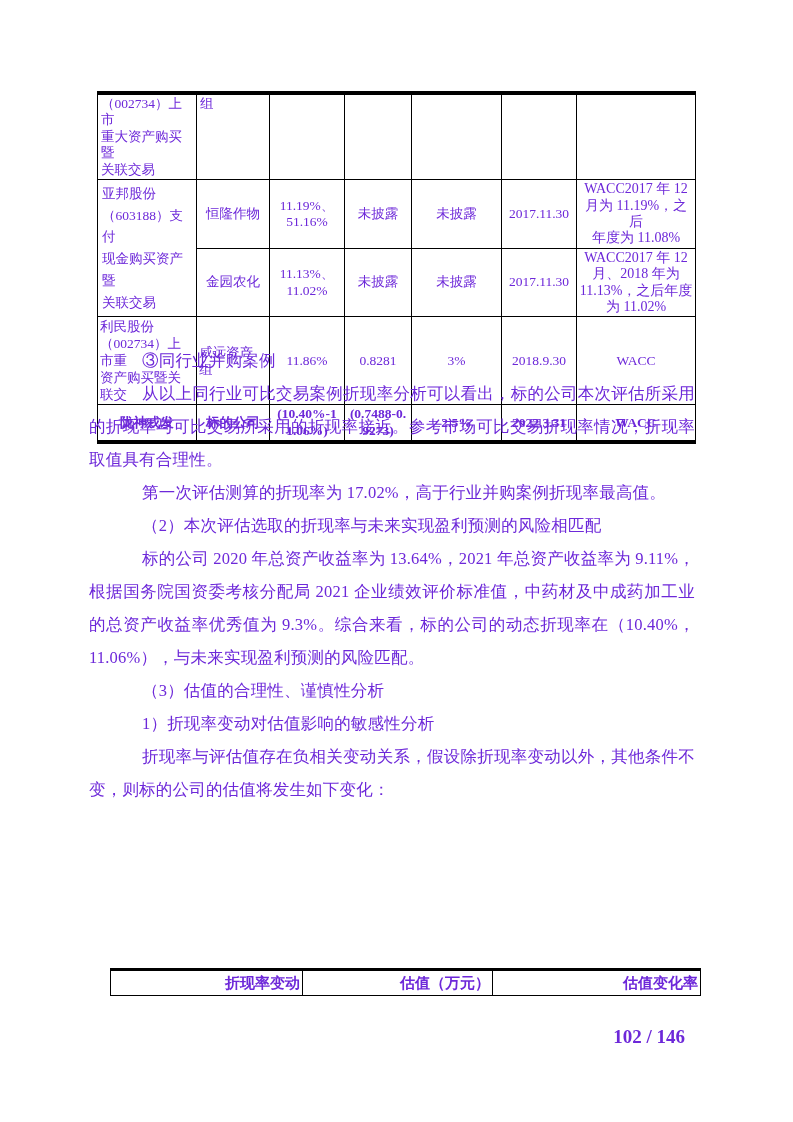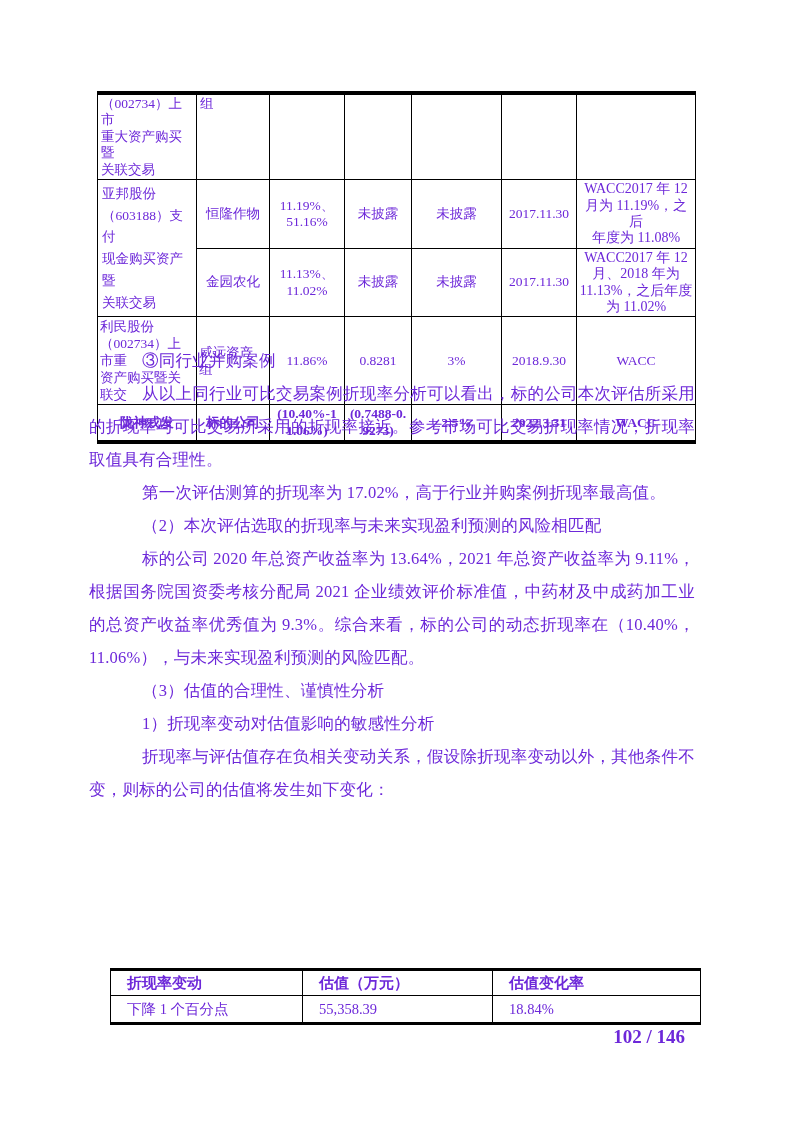--- a/index.html
+++ b/index.html
@@ -43,23 +43,23 @@
     line-height: 33px;
     letter-spacing: 0.2px;
     text-align: justify;
   }
   .body-text p { margin: 0; padding: 0; text-indent: 53px; }
 
   
   .t2 { position: absolute; left: 110px; top: 968px; width: 590px; }
   .t2 td {
     border: 1px solid #000;
-    text-align: left;
+    text-align: right;
     vertical-align: middle;
-    padding: 0 16px;
+    padding: 0 2px;
     overflow: hidden;
   }
   .t2 tr.hdr td { border-top: 3px solid #000; font-weight: bold; font-size: 15px; height: 24px; }
   .t2 tr.dat td { border-bottom: 3px solid #000; font-size: 14.5px; height: 26px; }
 
   
   .page-num {
     position: absolute;
     top: 1026px; right: 108px;
     font-size: 19px;
@@ -162,23 +162,18 @@
       <col style="width:192px">
         <col style="width:190px">
         <col style="width:208px">
     </colgroup>
     <tbody>
         <tr class="hdr">
       <td>折现率变动</td>
       <td>估值（万元）</td>
       <td>估值变化率</td>
     </tr>
-    <tr class="dat">
-      <td>下降 1 个百分点</td>
-      <td>55,358.39</td>
-      <td>18.84%</td>
-    </tr>
   </tbody>
     </table>
 
   <div class="page-num">102 / 146</div>
 
 </div>
 
 </body></html>

